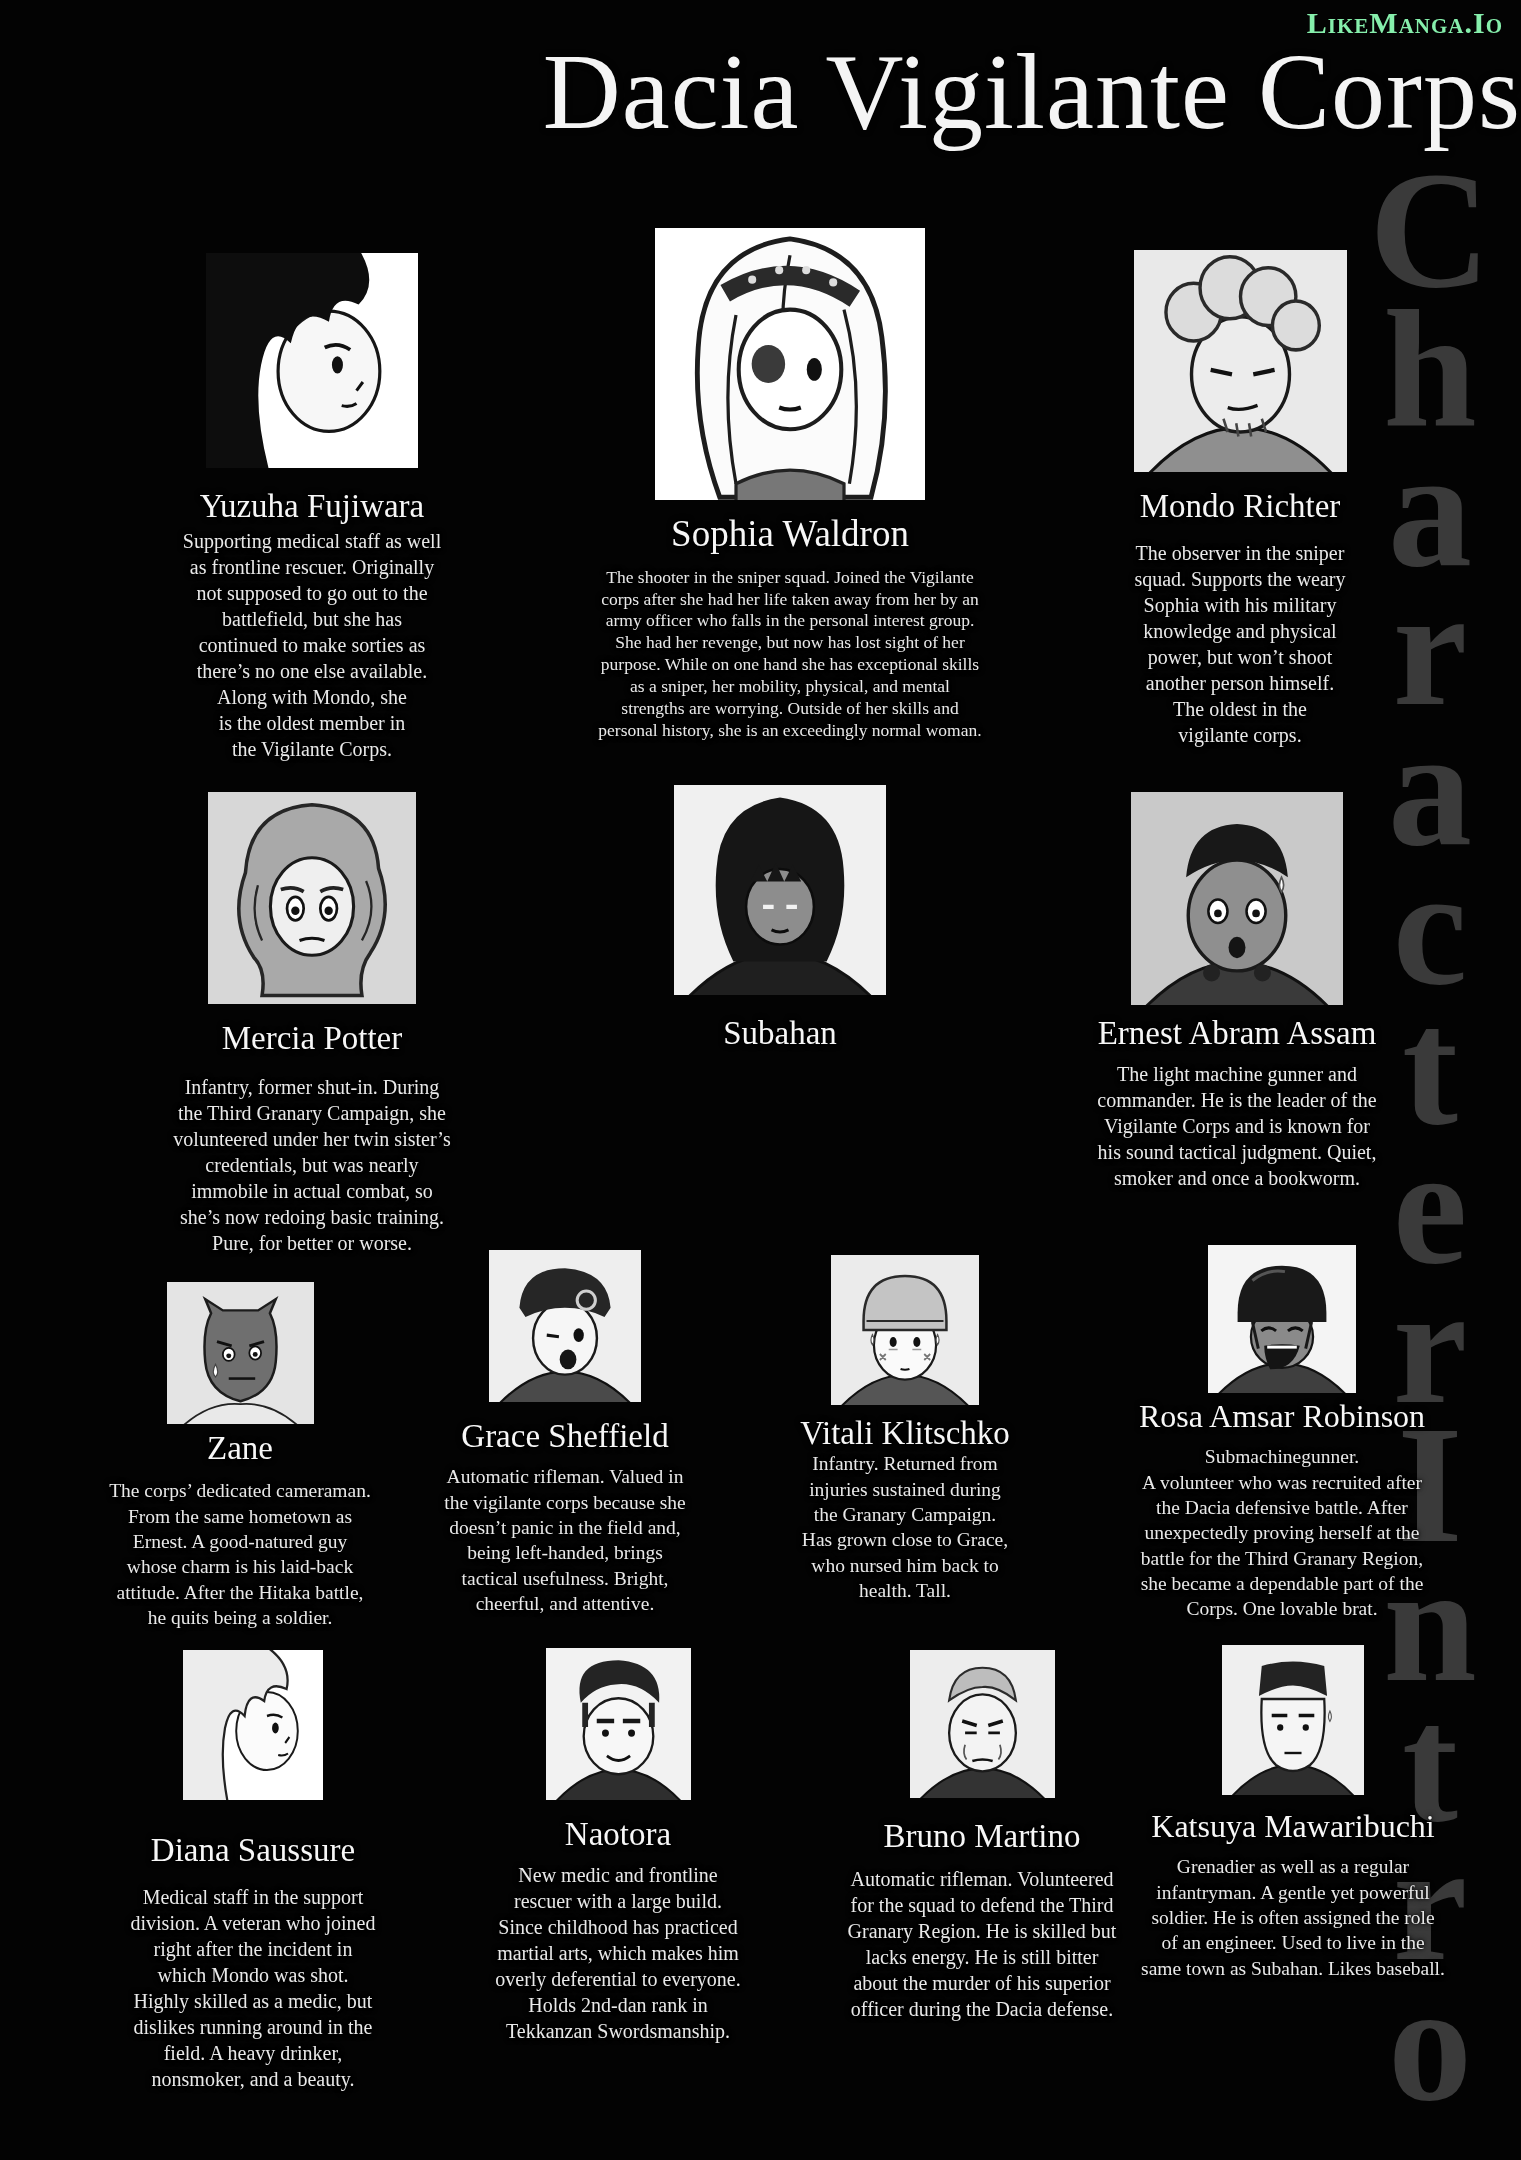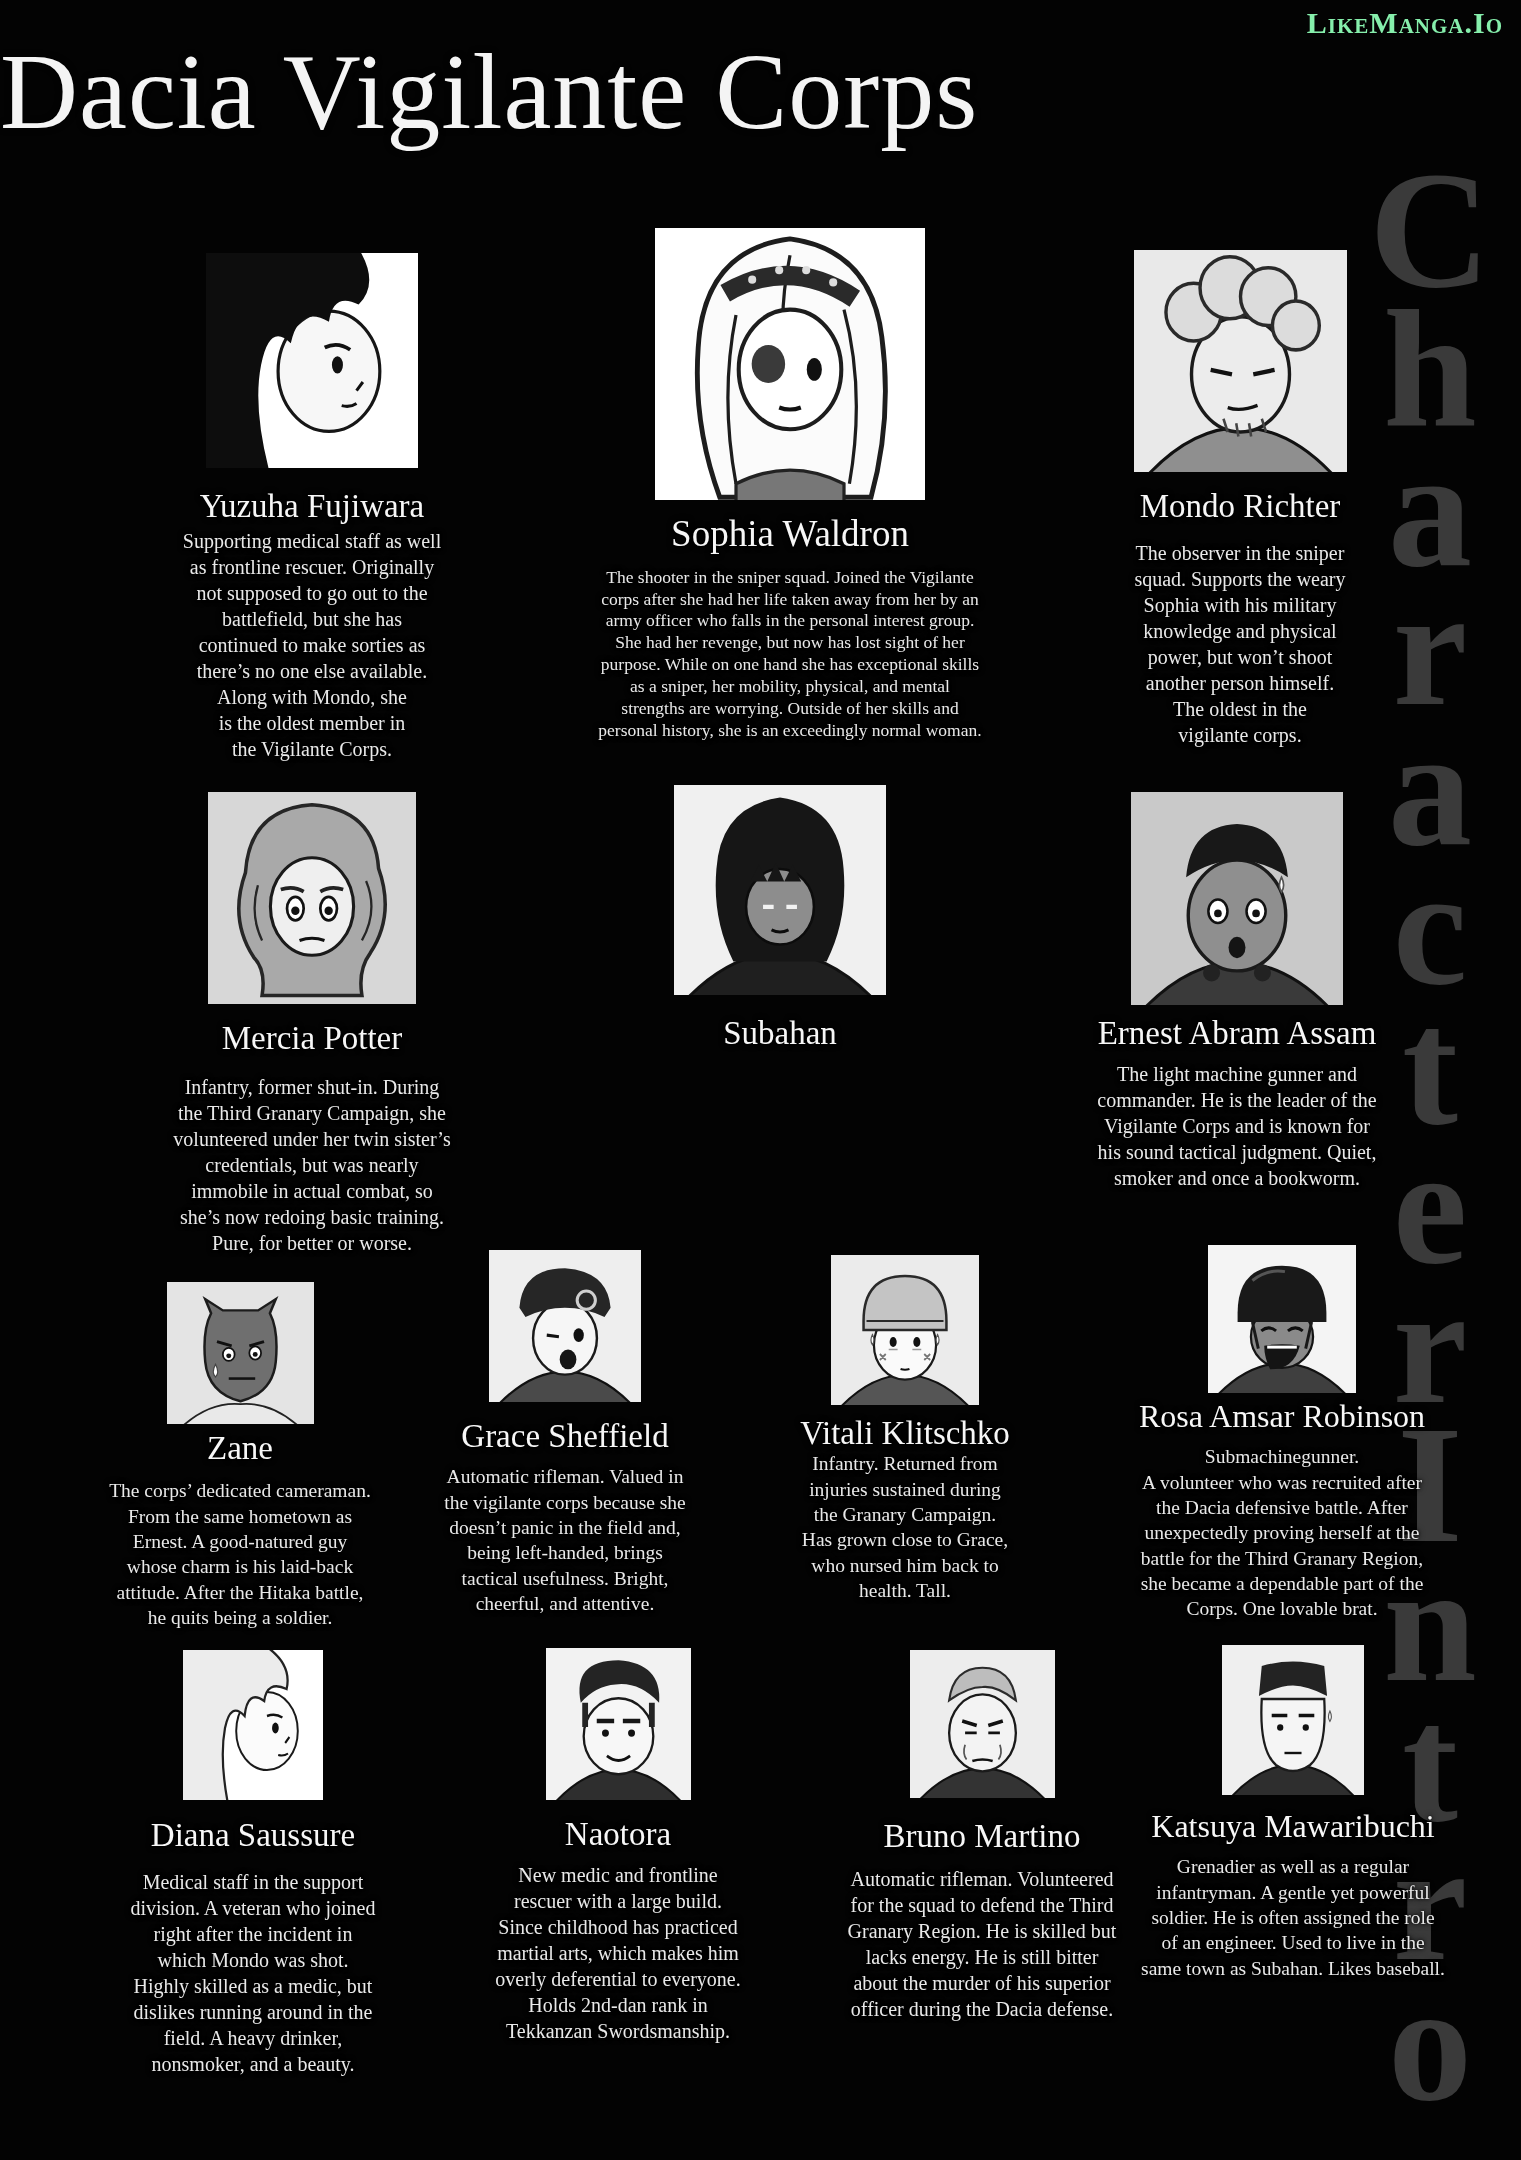--- a/index.html
+++ b/index.html
@@ -3,21 +3,21 @@
 <meta charset="utf-8">
 <style>
   html,body{margin:0;padding:0;background:#000;}
   .page{position:relative;width:1521px;height:2160px;background:#030303;overflow:hidden;
         font-family:"Liberation Serif", serif;color:#ededed;}
   .wm-top{position:absolute;top:6px;right:18px;font-variant:small-caps;font-weight:bold;
           font-size:30px;letter-spacing:1px;color:#86efac;z-index:2;}
   .wm-side{position:absolute;left:1340px;top:160px;width:180px;text-align:center;z-index:0;
            font-weight:bold;color:#3a3a3a;font-size:168px;line-height:.83;}
   .wm-side span{display:block;}
-  .title{position:absolute;left:0;top:30px;width:100%;text-align:left;font-size:108px;
+  .title{position:absolute;left:0;top:30px;width:100%;text-align:right;font-size:108px;
          letter-spacing:1px;color:#f4f4f4;z-index:1;text-shadow:0 0 6px #000;}
   .card{position:absolute;text-align:center;z-index:1;}
   .portrait{margin:0 auto;overflow:hidden;background:#fff;}
   .portrait svg{display:block;}
   .name{font-size:33px;color:#f7f7f7;line-height:1.1;text-shadow:0 0 6px #000,0 0 2px #000;}
   .desc{font-size:20px;line-height:1.3;color:#e9e9e9;white-space:pre-line;
         text-shadow:0 0 6px #000,0 0 3px #000;}
 
   .c-yuzuha{left:142px;top:253px;width:340px}  .c-yuzuha .portrait{width:212px;height:215px}
   .c-yuzuha .name{margin-top:20px}             .c-yuzuha .desc{margin-top:4px}
@@ -33,21 +33,21 @@
   .c-ernest .name{margin-top:10px}             .c-ernest .desc{margin-top:10px}
   .c-zane{left:80px;top:1282px;width:320px}    .c-zane .portrait{width:147px;height:142px}
   .c-zane .name{margin-top:6px}                .c-zane .desc{margin-top:12px;font-size:19.5px}
   .c-grace{left:410px;top:1250px;width:310px}  .c-grace .portrait{width:152px;height:152px}
   .c-grace .name{margin-top:16px}              .c-grace .desc{margin-top:10px;font-size:19.5px}
   .c-vitali{left:750px;top:1255px;width:310px} .c-vitali .portrait{width:148px;height:150px}
   .c-vitali .name{margin-top:10px}             .c-vitali .desc{font-size:19.5px}
   .c-rosa{left:1082px;top:1245px;width:400px}  .c-rosa .portrait{width:148px;height:148px}
   .c-rosa .name{margin-top:6px;font-size:32px} .c-rosa .desc{margin-top:10px;font-size:19.5px}
   .c-diana{left:83px;top:1650px;width:340px}   .c-diana .portrait{width:140px;height:150px}
-  .c-diana .name{margin-top:17px}              .c-diana .desc{margin-top:16px}
+  .c-diana .name{margin-top:32px}              .c-diana .desc{margin-top:16px}
   .c-naotora{left:453px;top:1648px;width:330px}.c-naotora .portrait{width:145px;height:152px}
   .c-naotora .name{margin-top:16px}            .c-naotora .desc{margin-top:10px}
   .c-bruno{left:812px;top:1650px;width:340px}  .c-bruno .portrait{width:145px;height:148px}
   .c-bruno .name{margin-top:20px}              .c-bruno .desc{margin-top:12px}
   .c-katsuya{left:1098px;top:1645px;width:390px}.c-katsuya .portrait{width:142px;height:150px}
   .c-katsuya .name{margin-top:14px;font-size:32px}.c-katsuya .desc{margin-top:10px;font-size:19.5px}
 </style>
 </head>
 <body>
 

